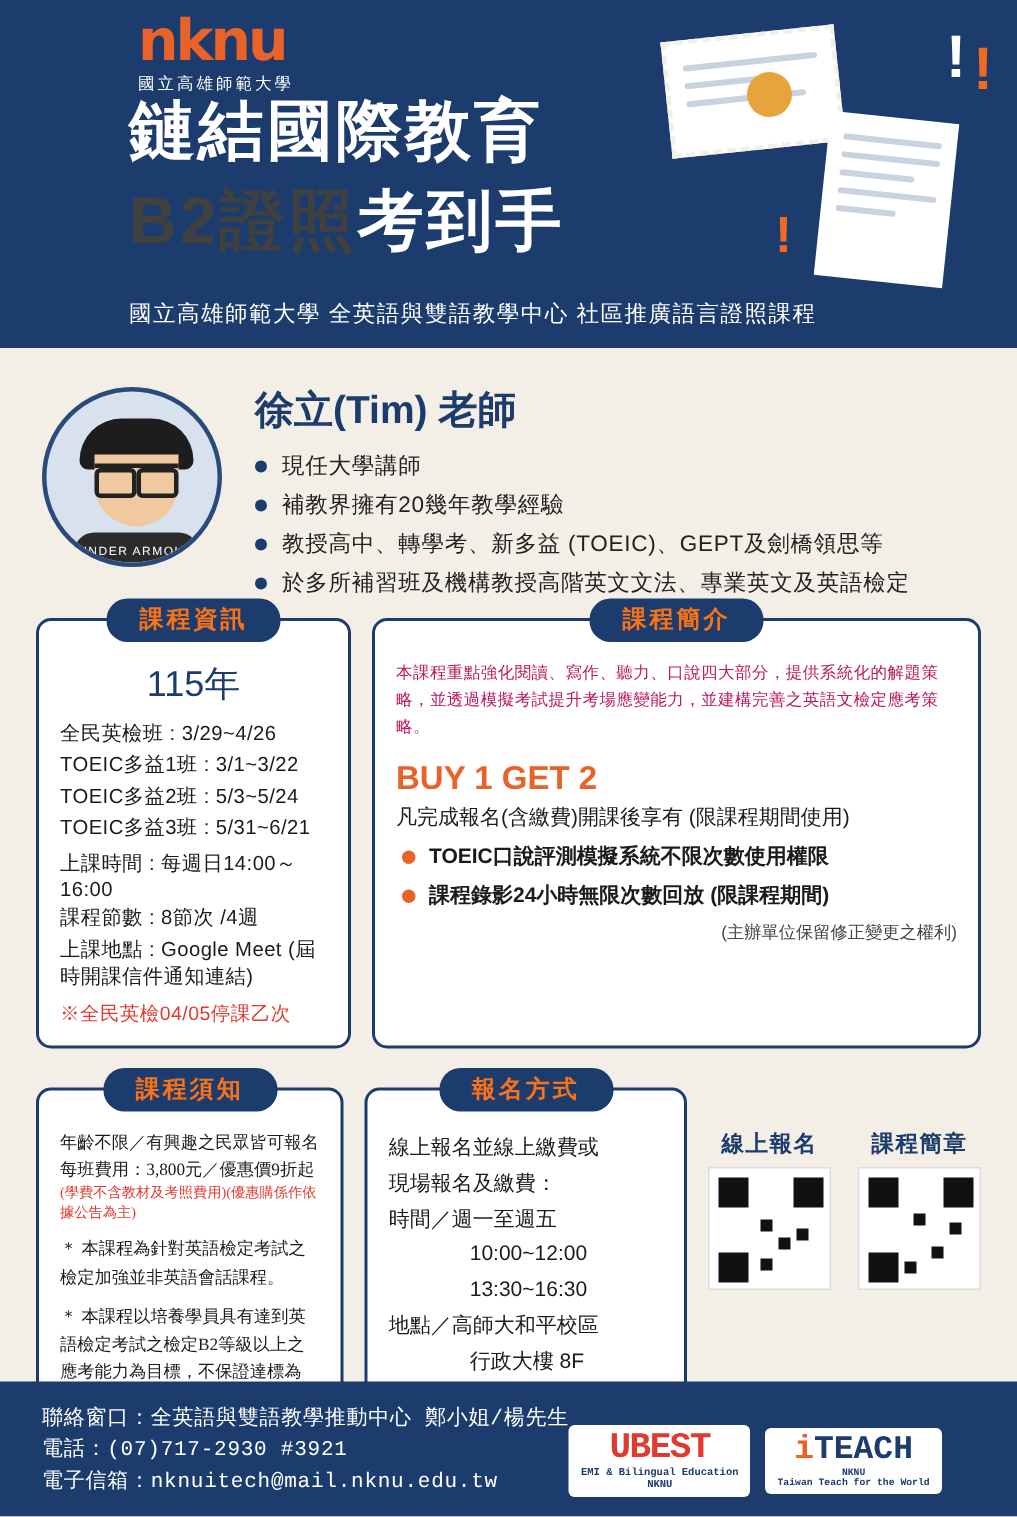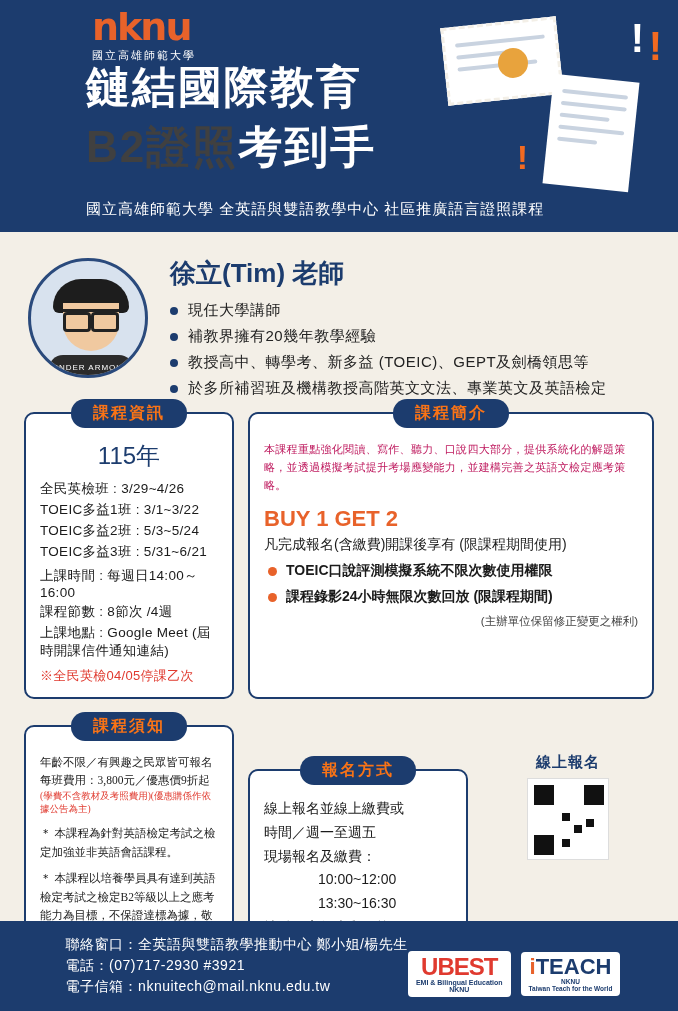--- a/index.html
+++ b/index.html
@@ -196,40 +196,41 @@
   }
   .orange-li:before {
     content: ""; position: absolute; left: 0; top: 5px;
     width: 9px; height: 9px; border-radius: 50%; background: #e8622a;
   }
   .right-note { text-align: right; font-size: 11.5px; color: #444; margin-top: 8px; }
 
   
   .bottom { display: flex; padding: 26px 24px 0; gap: 14px; align-items: flex-start; }
   .card-notice { width: 210px; }
-  .card-apply { width: 220px; margin-top: 44px; }
+  .card-apply { width: 220px; }
   .notice-p { font-size: 11.5px; line-height: 1.6; color: #1b1b1b; font-family: "Liberation Serif", serif; }
   .notice-small { font-size: 9.5px; color: #e03a2f; line-height:1.4; font-family: "Liberation Serif", serif;}
   .apply-p { font-size: 14px; line-height: 1.7; color: #1b1b1b; }
   .qr-area { flex: 1; padding-top: 28px; display: flex; gap: 18px; justify-content: center; }
   .qr-item { text-align: center; }
   .qr-label { color: #1c3c6e; font-weight: bold; font-size: 15px; margin-bottom: 6px; letter-spacing: 1px;}
   .qr-box { width: 82px; height: 82px; background: #fff; border: 1px solid #ddd; position: relative; }
   .qr-box .cell { position: absolute; background: #111; }
 
   
   .footer {
     position: absolute;
     left: 0; bottom: 0;
     width: 100%; height: 90px;
     background: #1c3c6e;
     color: #fff;
     padding: 12px 20px 0 28px;
     display: flex;
-    justify-content: center;
+    justify-content: flex-start;
+    font-family: Liberation Mono, monospace;
   }
   .footer-line { font-size: 14px; margin: 3px 0; letter-spacing: .5px; }
   .logos { display: flex; gap: 10px; align-items: center; padding-top: 4px;}
   .ubest {
     background: #fff; border-radius: 4px; padding: 4px 8px; text-align: center;
   }
   .ubest .big { color: #e03a2f; font-weight: bold; font-size: 24px; letter-spacing: -1px; line-height: 1;}
   .ubest .sm { color: #1c3c6e; font-size: 7px; font-weight: bold; }
   .iteach { background: #fff; border-radius: 4px; padding: 4px 8px; text-align: center; }
   .iteach .big { font-size: 22px; font-weight: bold; line-height: 1;}
@@ -327,42 +328,54 @@
       <div class="notice-p">年齡不限／有興趣之民眾皆可報名</div>
       <div class="notice-p">每班費用：3,800元／優惠價9折起</div>
       <div class="notice-small">(學費不含教材及考照費用)(優惠購係作依據公告為主)</div>
       <div class="notice-p" style="margin-top:8px;">＊ 本課程為針對英語檢定考試之檢定加強並非英語會話課程。</div>
       <div class="notice-p" style="margin-top:8px;">＊ 本課程以培養學員具有達到英語檢定考試之檢定B2等級以上之應考能力為目標，不保證達標為據，敬請學員理解後再報名以免影響權益。</div>
     </div>
 
     <div class="card card-apply">
       <div class="card-title">報名方式</div>
       <div class="apply-p">線上報名並線上繳費或</div>
+      <div class="apply-p">現場報名及繳費：</div>
       <div class="apply-p">時間／週一至週五</div>
-      <div class="apply-p">現場報名及繳費：</div>
       <div class="apply-p" style="padding-left:54px;">10:00~12:00</div>
       <div class="apply-p" style="padding-left:54px;">13:30~16:30</div>
       <div class="apply-p">地點／高師大和平校區</div>
       <div class="apply-p" style="padding-left:54px;">行政大樓 8F</div>
       <div class="apply-p">全英語與雙語教學推動中心</div>
     </div>
 
     <div class="qr-area">
       <div class="qr-item">
         <div class="qr-label">線上報名</div>
         <div class="qr-box">
           <div class="cell" style="left:6px;top:6px;width:20px;height:20px;"></div>
           <div class="cell" style="left:56px;top:6px;width:20px;height:20px;"></div>
           <div class="cell" style="left:6px;top:56px;width:20px;height:20px;"></div>
           <div class="cell" style="left:34px;top:34px;width:8px;height:8px;"></div>
           <div class="cell" style="left:46px;top:46px;width:8px;height:8px;"></div>
           <div class="cell" style="left:34px;top:60px;width:8px;height:8px;"></div>
           <div class="cell" style="left:58px;top:40px;width:8px;height:8px;"></div>
         </div>
       </div>
+      <div class="qr-item">
+        <div class="qr-label">課程簡章</div>
+        <div class="qr-box">
+          <div class="cell" style="left:6px;top:6px;width:20px;height:20px;"></div>
+          <div class="cell" style="left:56px;top:6px;width:20px;height:20px;"></div>
+          <div class="cell" style="left:6px;top:56px;width:20px;height:20px;"></div>
+          <div class="cell" style="left:36px;top:30px;width:8px;height:8px;"></div>
+          <div class="cell" style="left:48px;top:52px;width:8px;height:8px;"></div>
+          <div class="cell" style="left:30px;top:62px;width:8px;height:8px;"></div>
+          <div class="cell" style="left:60px;top:36px;width:8px;height:8px;"></div>
+        </div>
+      </div>
     </div>
   </div>
 
   <div class="footer">
     <div>
       <div class="footer-line">聯絡窗口：全英語與雙語教學推動中心 鄭小姐/楊先生</div>
       <div class="footer-line">電話：(07)717-2930 #3921</div>
       <div class="footer-line">電子信箱：nknuitech@mail.nknu.edu.tw</div>
     </div>
     <div class="logos">

